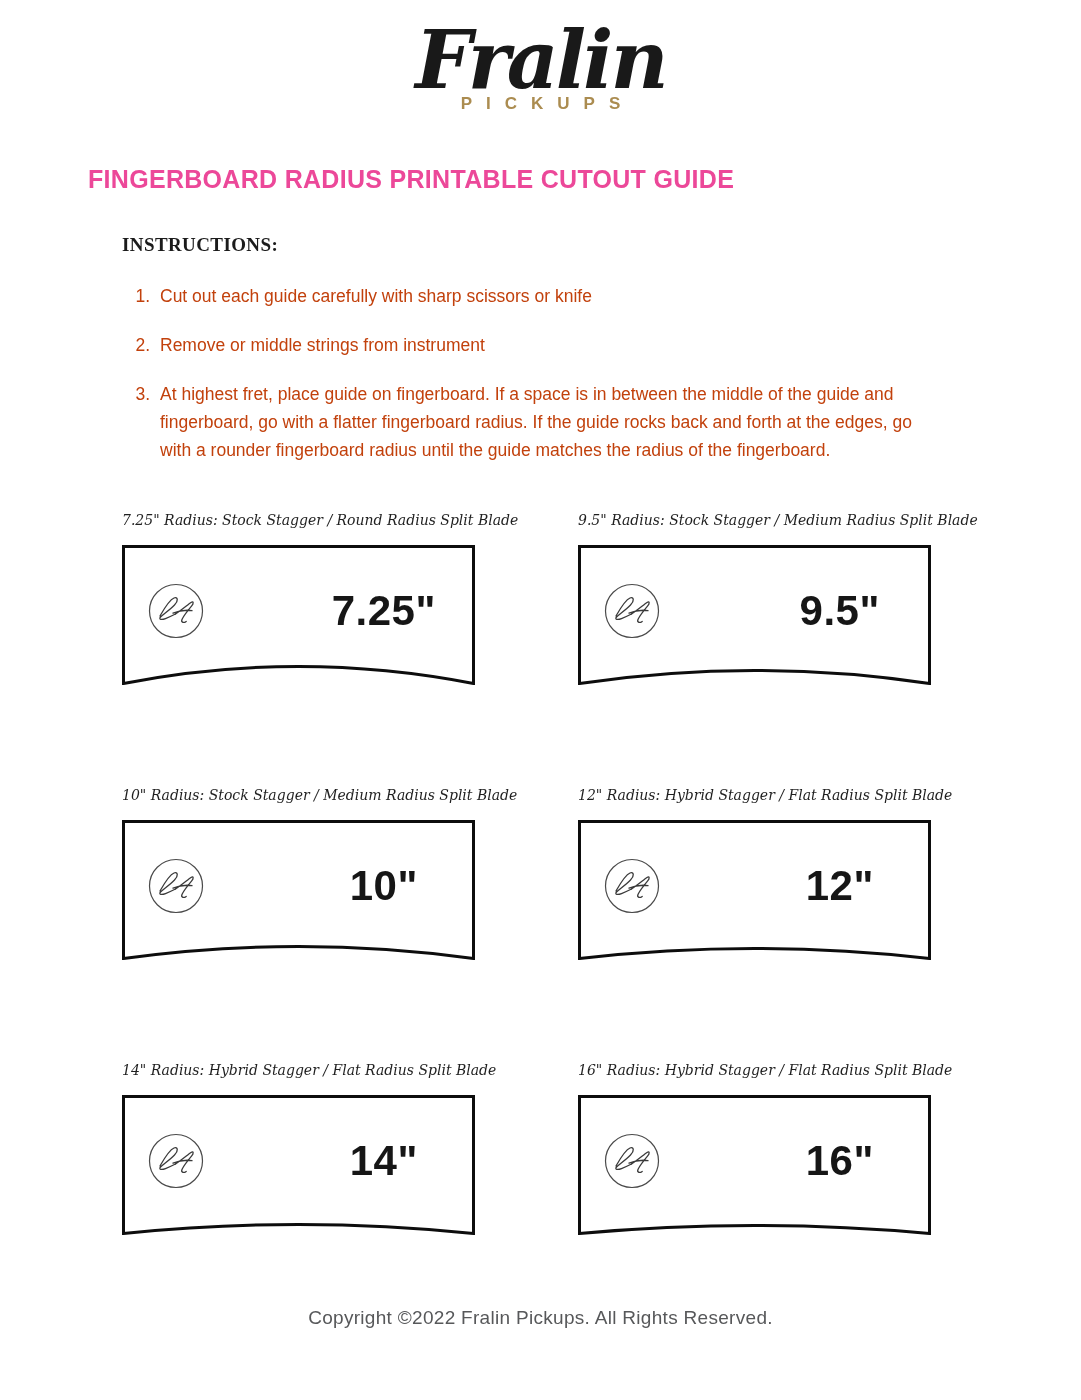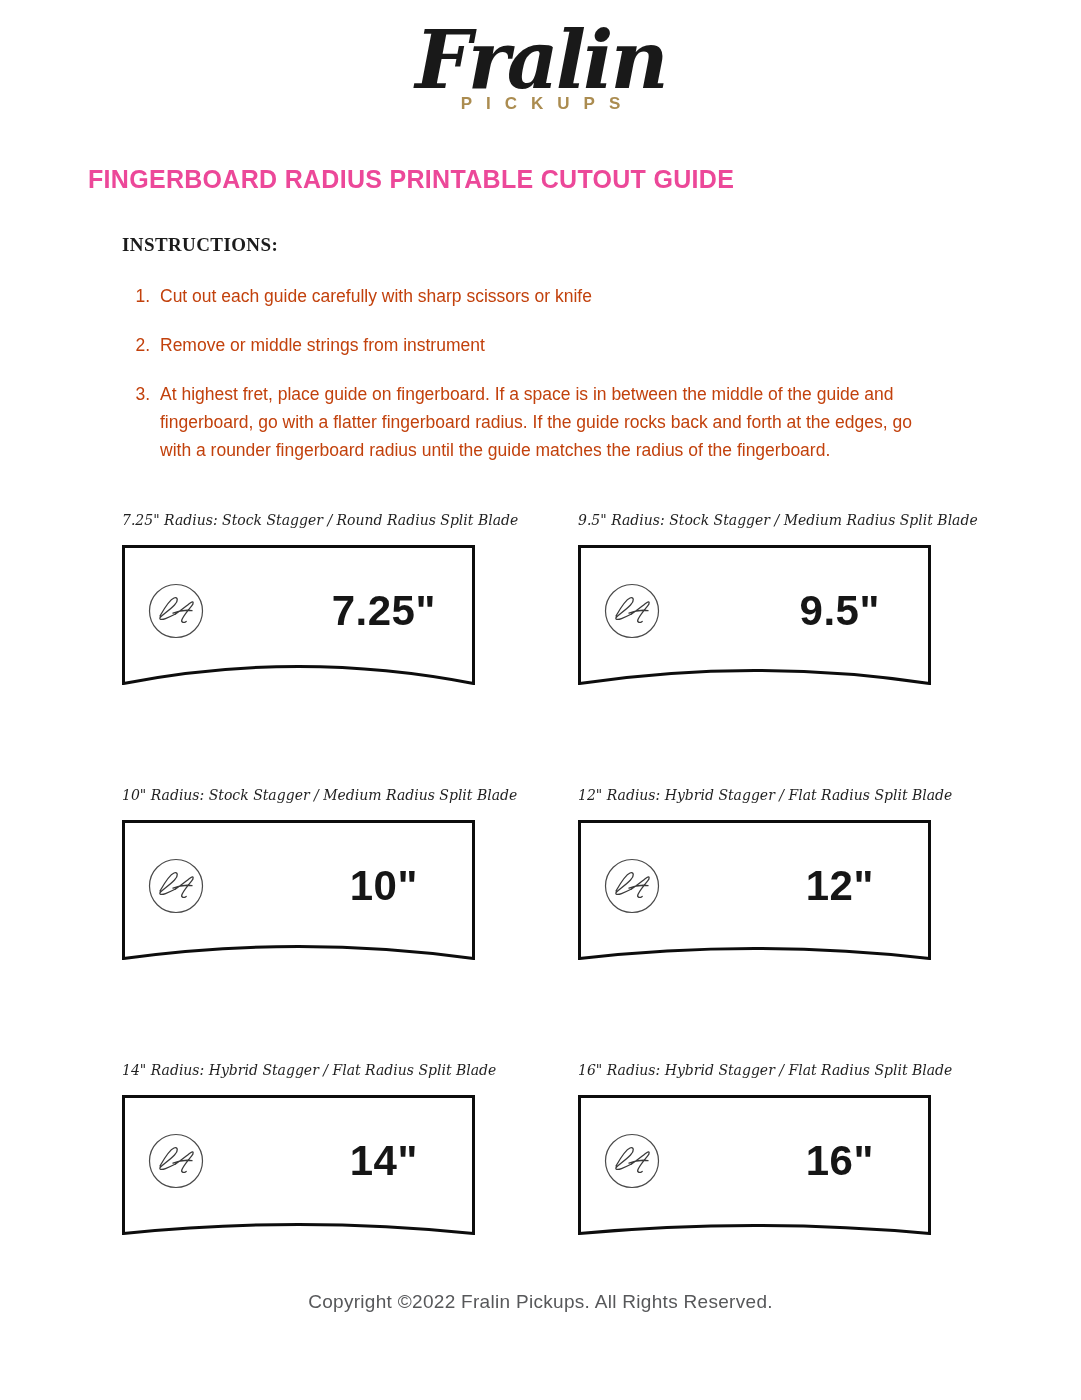--- a/index.html
+++ b/index.html
@@ -76,21 +76,21 @@
   .mono svg { display: block; width: 56px; height: 56px; }
   .rlabel {
     position: absolute; left: 50%; right: 6px; top: 10px; height: 112px;
     display: flex; align-items: center; justify-content: center;
     font-size: 42px; font-weight: 700; letter-spacing: 0.5px;
     color: #161616;
   }
 
   
   .footer {
-    margin-top: 56px;
+    margin-top: 72px;
     text-align: center;
     font-size: 19px; letter-spacing: 0.3px;
     color: #57585a;
   }
 
   .defs-holder { position: absolute; width: 0; height: 0; overflow: hidden; }
 </style>
 </head>
 <body>
 

